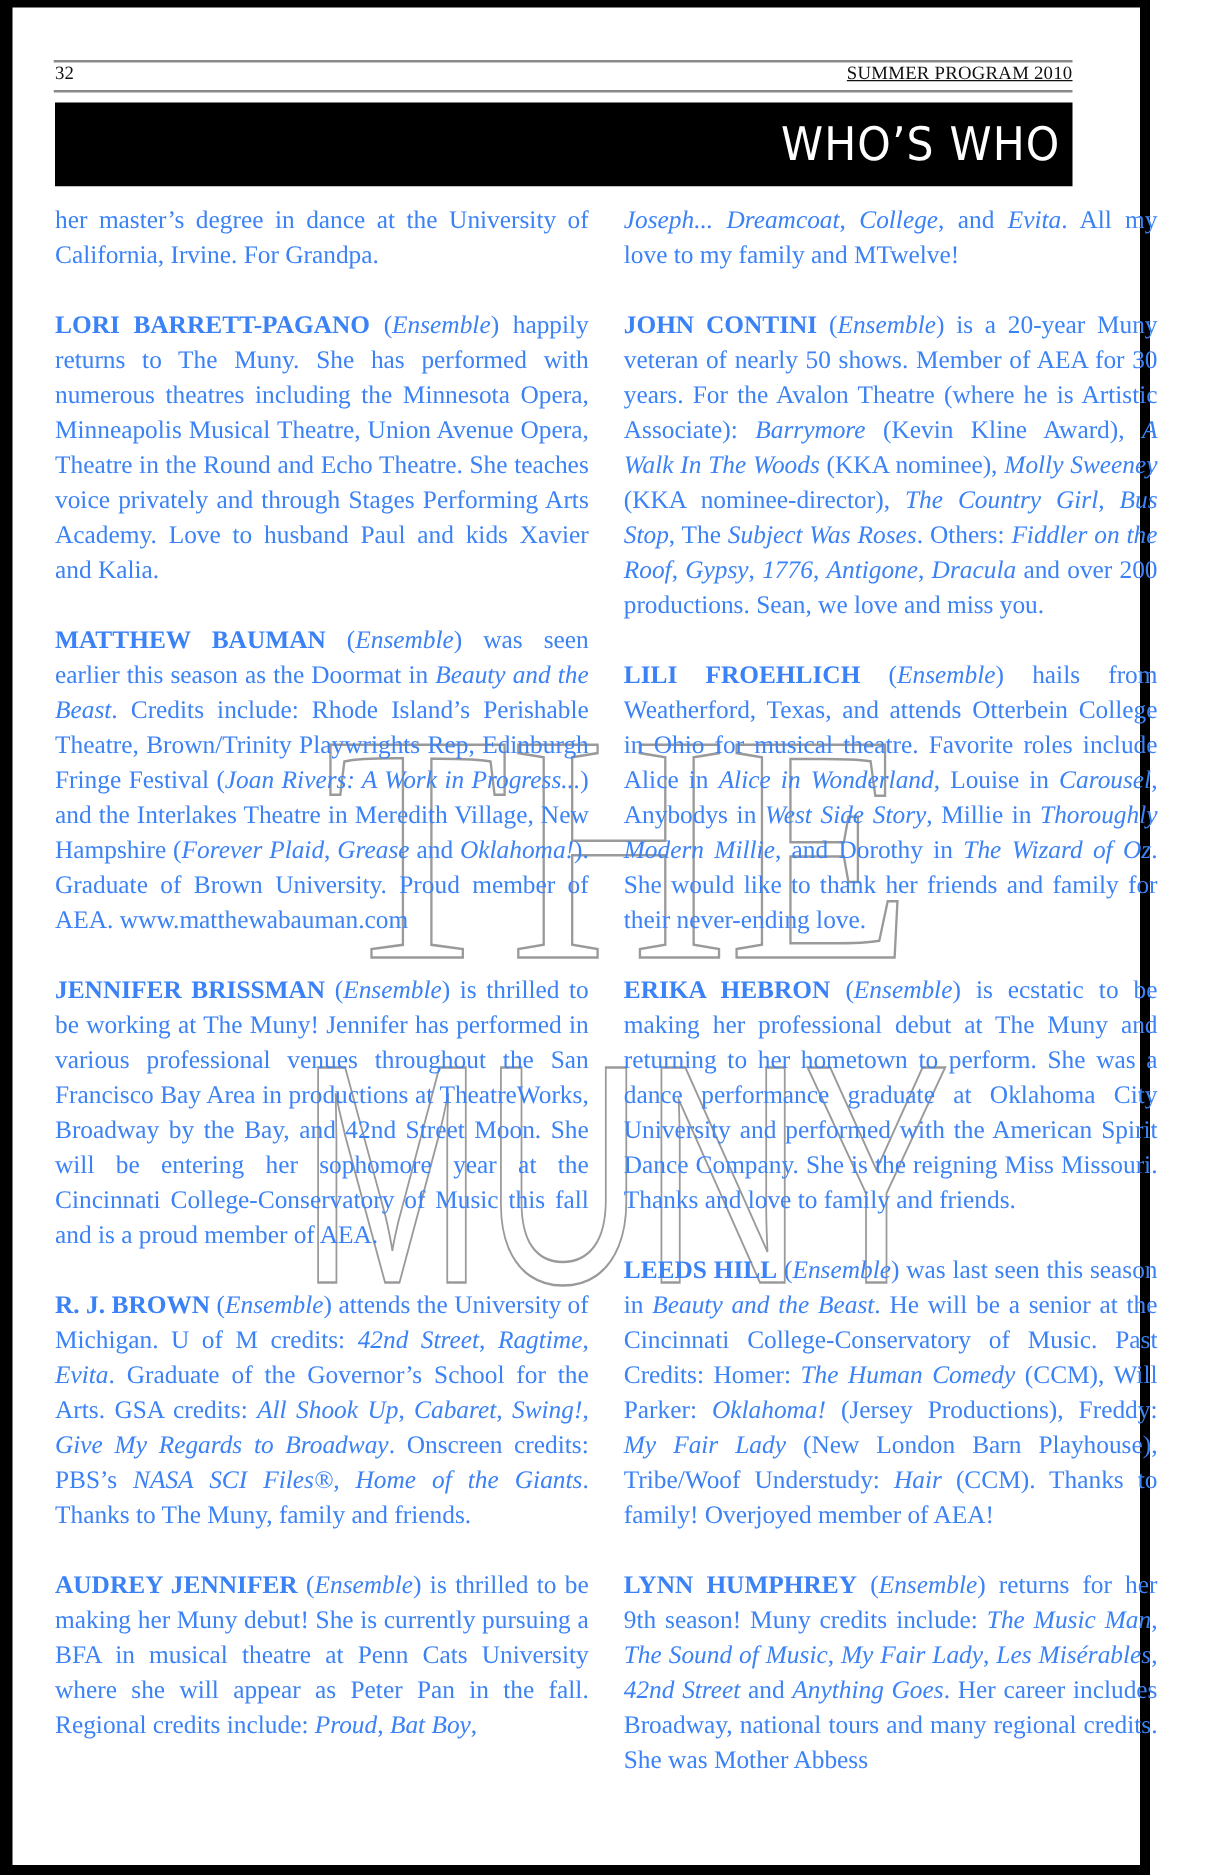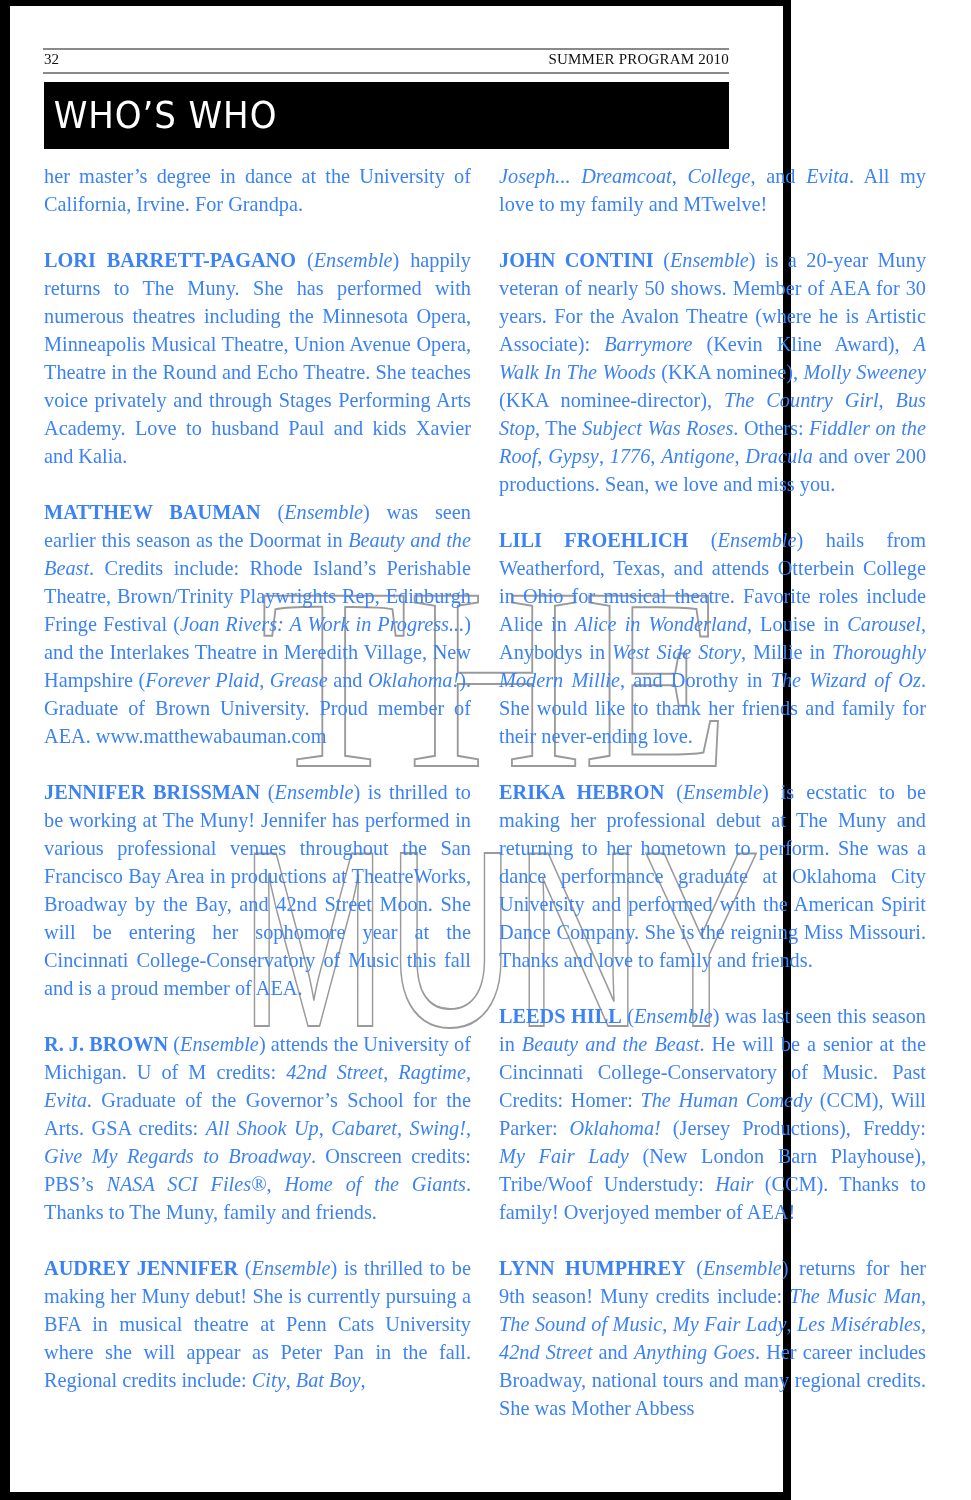--- a/index.html
+++ b/index.html
@@ -1,24 +1,24 @@
 <!DOCTYPE html>
 <html><head>
 <meta charset="utf-8">
 <style>
   html, body { margin:0; padding:0; background:#fff; }
   body { width:971px; height:1500px; position:relative; overflow:hidden; }
-  .frame { position:absolute; left:0; top:0; width:791px; height:1500px; box-sizing:border-box;
+  .frame { position:absolute; left:0; top:0; width:920px; height:1500px; box-sizing:border-box;
            border-left:10px solid #000; border-right:8px solid #000; border-top:6px solid #000; border-bottom:8px solid #000; background:#fff; }
   .hdr-line { position:absolute; left:33px; right:54px; height:2px; background:#8a8a8a; }
   .hdr-line.top { top:42px; }
   .hdr-line.bot { top:66px; }
   .page-num { position:absolute; left:34px; top:45px; font-family:"Liberation Serif", serif; font-size:15px; color:#111; }
-  .pub-title { position:absolute; right:54px; top:45px; font-family:"Liberation Serif", serif; font-size:15px; color:#111; letter-spacing:0.2px; }
-  .banner { position:absolute; left:34px; right:54px; top:76px; height:67px; background:#000; display:flex; align-items:center; justify-content:flex-start; }
+  .pub-title { position:absolute; right:54px; top:45px; font-family:"Liberation Serif", serif; font-size:15px; color:#111; letter-spacing:0.2px;text-decoration:underline; }
+  .banner { position:absolute; left:34px; right:54px; top:76px; height:67px; background:#000; display:flex; align-items:center; justify-content:flex-end; }
   .banner span { color:#fff; font-family:"DejaVu Sans", sans-serif; font-size:37px; letter-spacing:1px; transform:scaleX(0.92); }
   .watermark { position:absolute; left:230px; top:520px; width:520px; height:520px; pointer-events:none; }
   .col { position:absolute; top:156px; width:427px; font-family:Liberation Serif, serif; font-size:20.3px; line-height:28px; color:#3b82f6; text-align:justify; }
   .col.left { left:34px; }
   .col.right { left:489px; }
   .bio { margin:0 0 28px 0; }
   .bio .name { font-weight:bold; }
   i { font-style:italic; }
 </style>
 </head>
@@ -38,21 +38,21 @@
     <text x="20" y="240" font-family="Liberation Serif, serif" font-size="260" fill="none" stroke="#9a9a9a" stroke-width="2" textLength="470" lengthAdjust="spacingAndGlyphs">THE</text>
     <text x="0" y="500" font-family="Liberation Sans, sans-serif" font-size="250" fill="none" stroke="#9a9a9a" stroke-width="2" textLength="520" lengthAdjust="spacingAndGlyphs">MUNY</text>
   </svg>
 
   <div class="col left" id="col-left">
       <p class="bio"><span>her master’s degree in dance at the University of California, Irvine. For Grandpa.</span></p>
       <p class="bio"><span class="name">LORI BARRETT-PAGANO</span> (<i>Ensemble</i>)<span> happily returns to The Muny. She has performed with numerous theatres including the Minnesota Opera, Minneapolis Musical Theatre, Union Avenue Opera, Theatre in the Round and Echo Theatre. She teaches voice privately and through Stages Performing Arts Academy. Love to husband Paul and kids Xavier and Kalia.</span></p>
       <p class="bio"><span class="name">MATTHEW BAUMAN</span> (<i>Ensemble</i>)<span> was seen earlier this season as the Doormat in </span><i>Beauty and the Beast</i><span>. Credits include: Rhode Island’s Perishable Theatre, Brown/Trinity Playwrights Rep, Edinburgh Fringe Festival (</span><i>Joan Rivers: A Work in Progress...</i><span>) and the Interlakes Theatre in Meredith Village, New Hampshire (</span><i>Forever Plaid</i><span>, </span><i>Grease</i><span> and </span><i>Oklahoma!</i><span>). Graduate of Brown University. Proud member of AEA. www.matthewabauman.com</span></p>
       <p class="bio"><span class="name">JENNIFER BRISSMAN</span> (<i>Ensemble</i>)<span> is thrilled to be working at The Muny! Jennifer has performed in various professional venues throughout the San Francisco Bay Area in productions at TheatreWorks, Broadway by the Bay, and 42nd Street Moon. She will be entering her sophomore year at the Cincinnati College-Conservatory of Music this fall and is a proud member of AEA.</span></p>
       <p class="bio"><span class="name">R. J. BROWN</span> (<i>Ensemble</i>)<span> attends the University of Michigan. U of M credits: </span><i>42nd Street</i><span>, </span><i>Ragtime</i><span>, </span><i>Evita</i><span>. Graduate of the Governor’s School for the Arts. GSA credits: </span><i>All Shook Up</i><span>, </span><i>Cabaret</i><span>, </span><i>Swing!</i><span>, </span><i>Give My Regards to Broadway</i><span>. Onscreen credits: PBS’s </span><i>NASA SCI Files®</i><span>, </span><i>Home of the Giants</i><span>. Thanks to The Muny, family and friends.</span></p>
-      <p class="bio"><span class="name">AUDREY JENNIFER</span> (<i>Ensemble</i>)<span> is thrilled to be making her Muny debut! She is currently pursuing a BFA in musical theatre at Penn Cats University where she will appear as Peter Pan in the fall. Regional credits include: </span><i>City</i><span>, </span><i>Bat Boy</i><span>,</span></p>
+      <p class="bio"><span class="name">AUDREY JENNIFER</span> (<i>Ensemble</i>)<span> is thrilled to be making her Muny debut! She is currently pursuing a BFA in musical theatre at Penn Cats University where she will appear as Peter Pan in the fall. Regional credits include: </span><i>Proud</i><span>, </span><i>Bat Boy</i><span>,</span></p>
     </div>
   <div class="col right" id="col-right">
       <p class="bio"><i>Joseph... Dreamcoat</i><span>, </span><i>College</i><span>, and </span><i>Evita</i><span>. All my love to my family and MTwelve!</span></p>
       <p class="bio"><span class="name">JOHN CONTINI</span> (<i>Ensemble</i>)<span> is a 20-year Muny veteran of nearly 50 shows. Member of AEA for 30 years. For the Avalon Theatre (where he is Artistic Associate): </span><i>Barrymore</i><span> (Kevin Kline Award), </span><i>A Walk In The Woods</i><span> (KKA nominee), </span><i>Molly Sweeney</i><span> (KKA nominee-director), </span><i>The Country Girl</i><span>, </span><i>Bus Stop</i><span>, The </span><i>Subject Was Roses</i><span>. Others: </span><i>Fiddler on the Roof</i><span>, </span><i>Gypsy</i><span>, </span><i>1776</i><span>, </span><i>Antigone</i><span>, </span><i>Dracula</i><span> and over 200 productions. Sean, we love and miss you.</span></p>
       <p class="bio"><span class="name">LILI FROEHLICH</span> (<i>Ensemble</i>)<span> hails from Weatherford, Texas, and attends Otterbein College in Ohio for musical theatre. Favorite roles include Alice in </span><i>Alice in Wonderland</i><span>, Louise in </span><i>Carousel</i><span>, Anybodys in </span><i>West Side Story</i><span>, Millie in </span><i>Thoroughly Modern Millie</i><span>, and Dorothy in </span><i>The Wizard of Oz</i><span>. She would like to thank her friends and family for their never-ending love.</span></p>
       <p class="bio"><span class="name">ERIKA HEBRON</span> (<i>Ensemble</i>)<span> is ecstatic to be making her professional debut at The Muny and returning to her hometown to perform. She was a dance performance graduate at Oklahoma City University and performed with the American Spirit Dance Company. She is the reigning Miss Missouri. Thanks and love to family and friends.</span></p>
       <p class="bio"><span class="name">LEEDS HILL</span> (<i>Ensemble</i>)<span> was last seen this season in </span><i>Beauty and the Beast</i><span>. He will be a senior at the Cincinnati College-Conservatory of Music. Past Credits: Homer: </span><i>The Human Comedy</i><span> (CCM), Will Parker: </span><i>Oklahoma!</i><span> (Jersey Productions), Freddy: </span><i>My Fair Lady</i><span> (New London Barn Playhouse), Tribe/Woof Understudy: </span><i>Hair</i><span> (CCM). Thanks to family! Overjoyed member of AEA!</span></p>
       <p class="bio"><span class="name">LYNN HUMPHREY</span> (<i>Ensemble</i>)<span> returns for her 9th season! Muny credits include: </span><i>The Music Man</i><span>, </span><i>The Sound of Music</i><span>, </span><i>My Fair Lady</i><span>, </span><i>Les Misérables</i><span>, </span><i>42nd Street</i><span> and </span><i>Anything Goes</i><span>. Her career includes Broadway, national tours and many regional credits. She was Mother Abbess</span></p>
     </div>
 </div>

